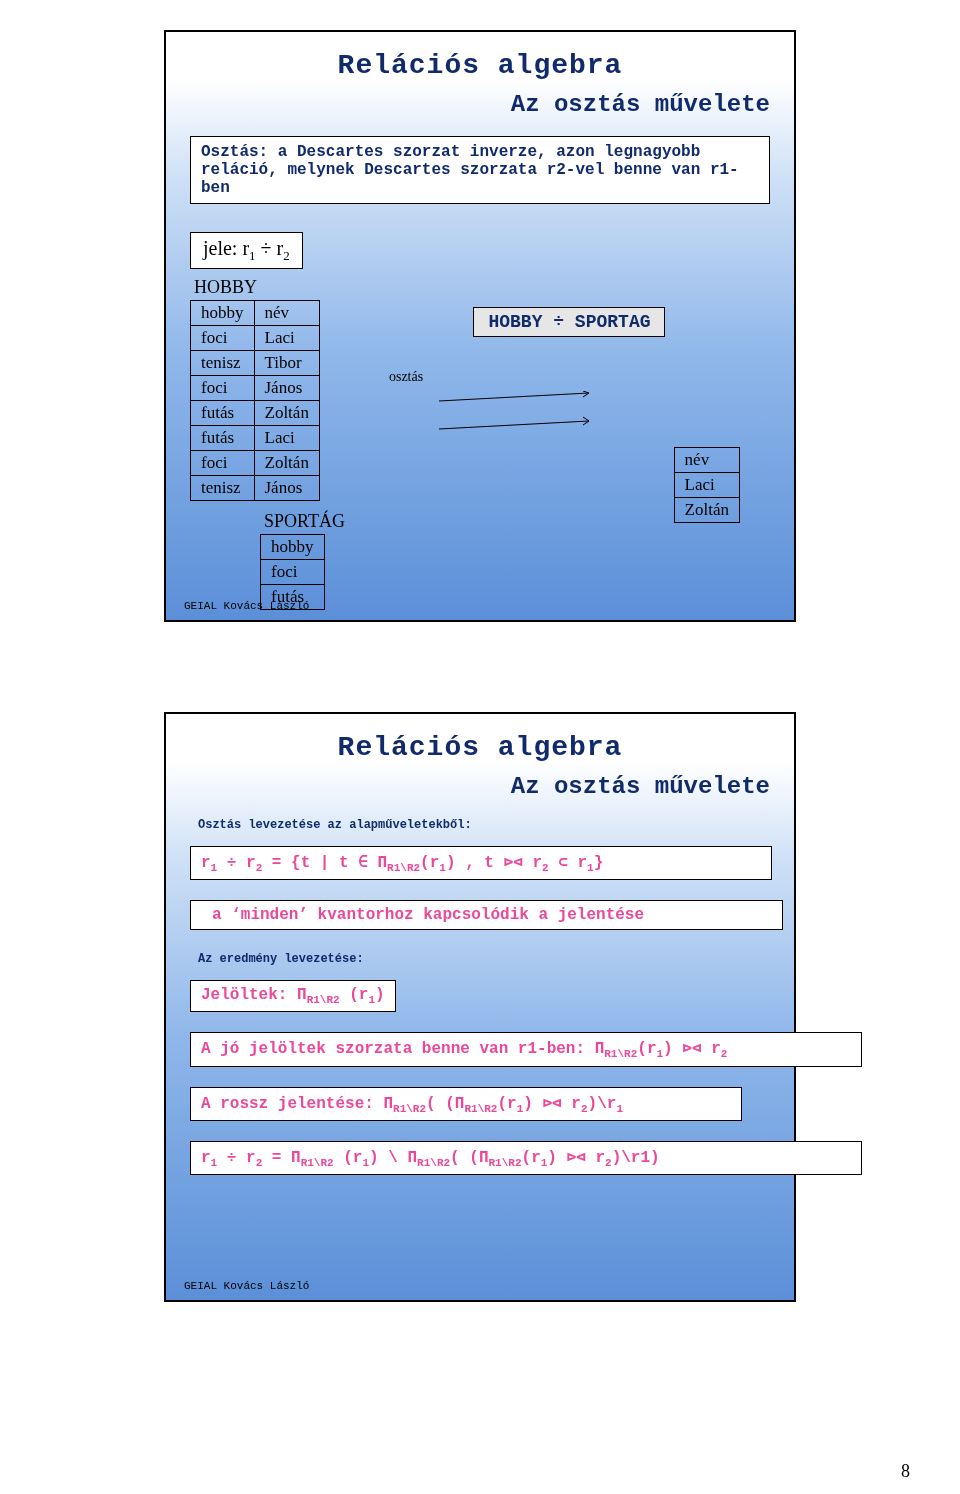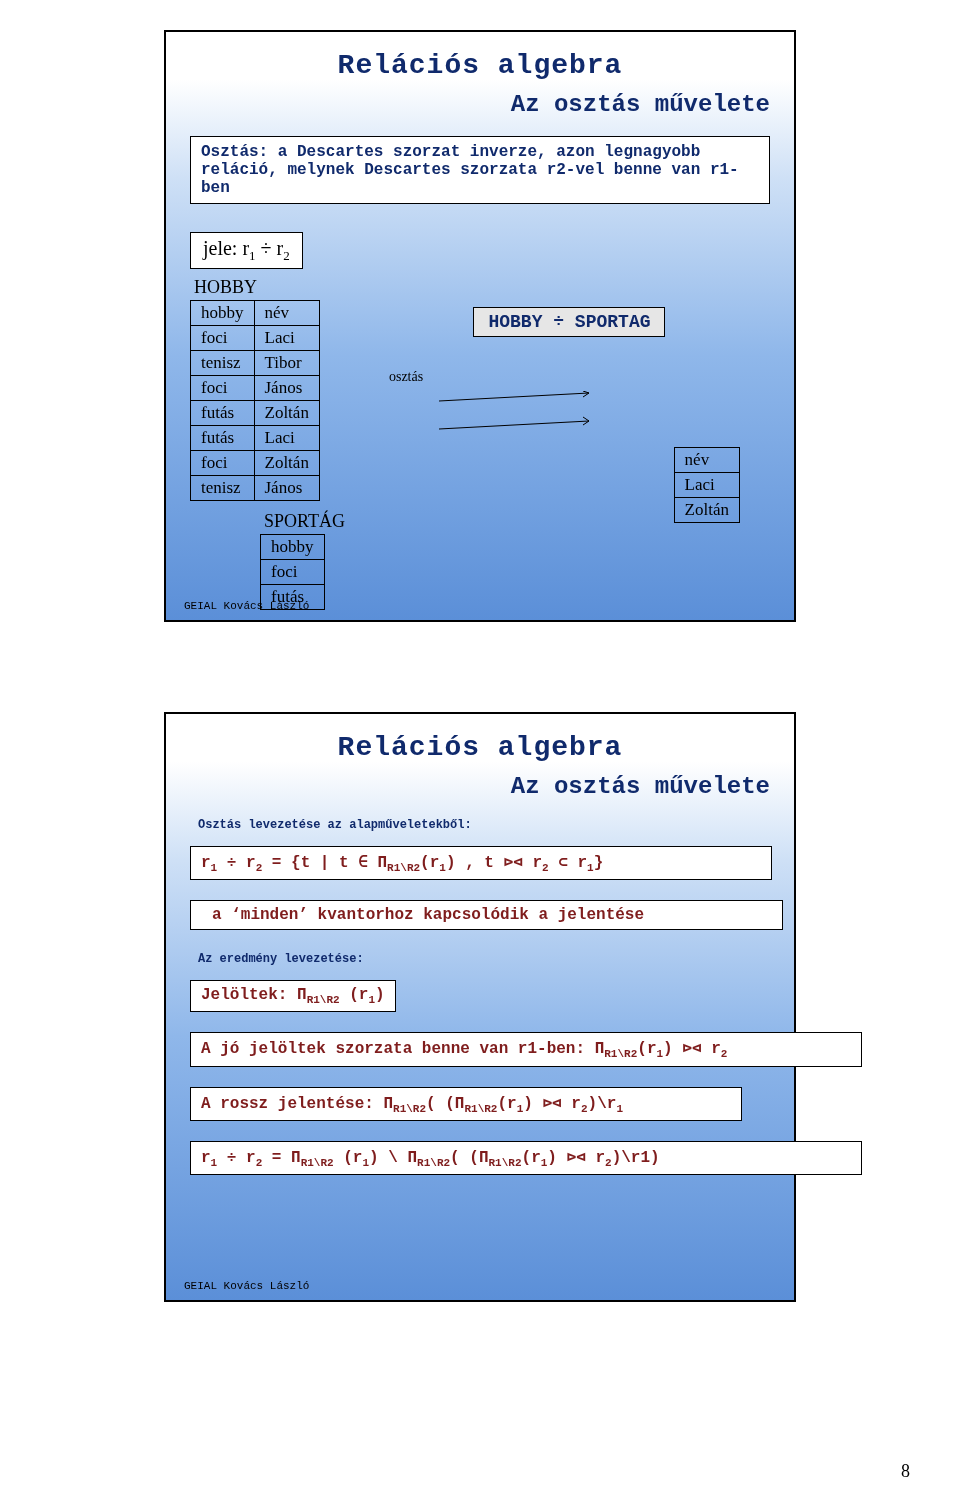--- a/index.html
+++ b/index.html
@@ -134,21 +134,21 @@
     bottom: 8px;
     left: 18px;
   }
   .formula-box {
     background: #fff;
     border: 1px solid #000;
     padding: 5px 10px;
     font-family: "Courier New", monospace;
     font-weight: bold;
     font-size: 16px;
-    color: #7f1d1d;
+    color: #ec4899;
     margin: 10px 0;
     display: inline-block;
   }
   .formula-box .sub { font-size: 11px; vertical-align: sub; }
   .inline-label {
     font-family: "Courier New", monospace;
     font-weight: bold;
     font-size: 12px;
     color: #102a6c;
     margin: 12px 0 4px 8px;

